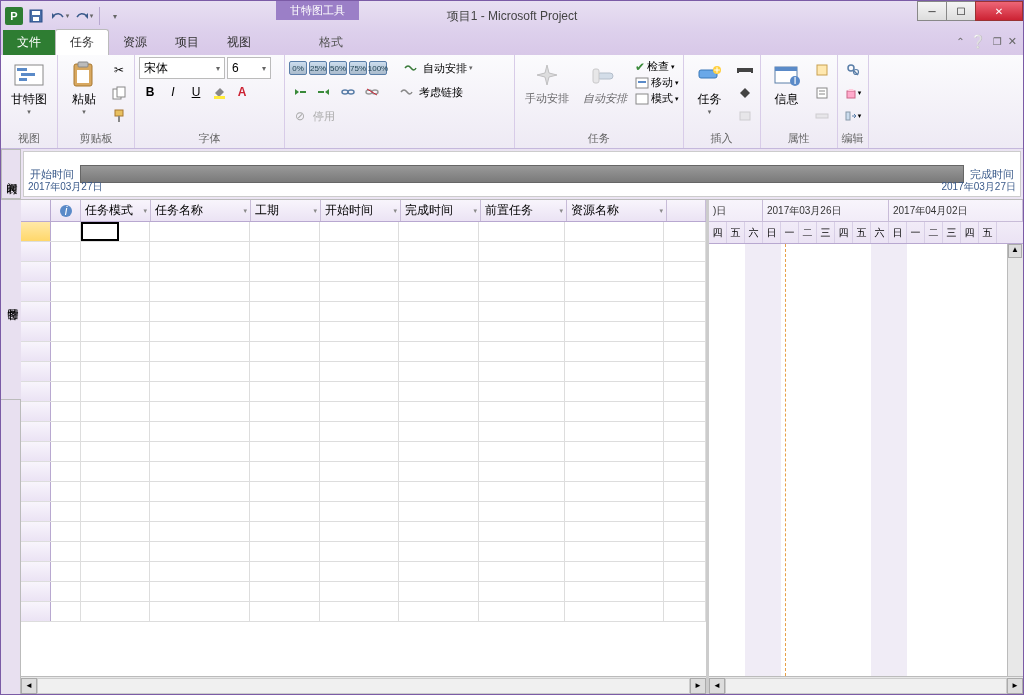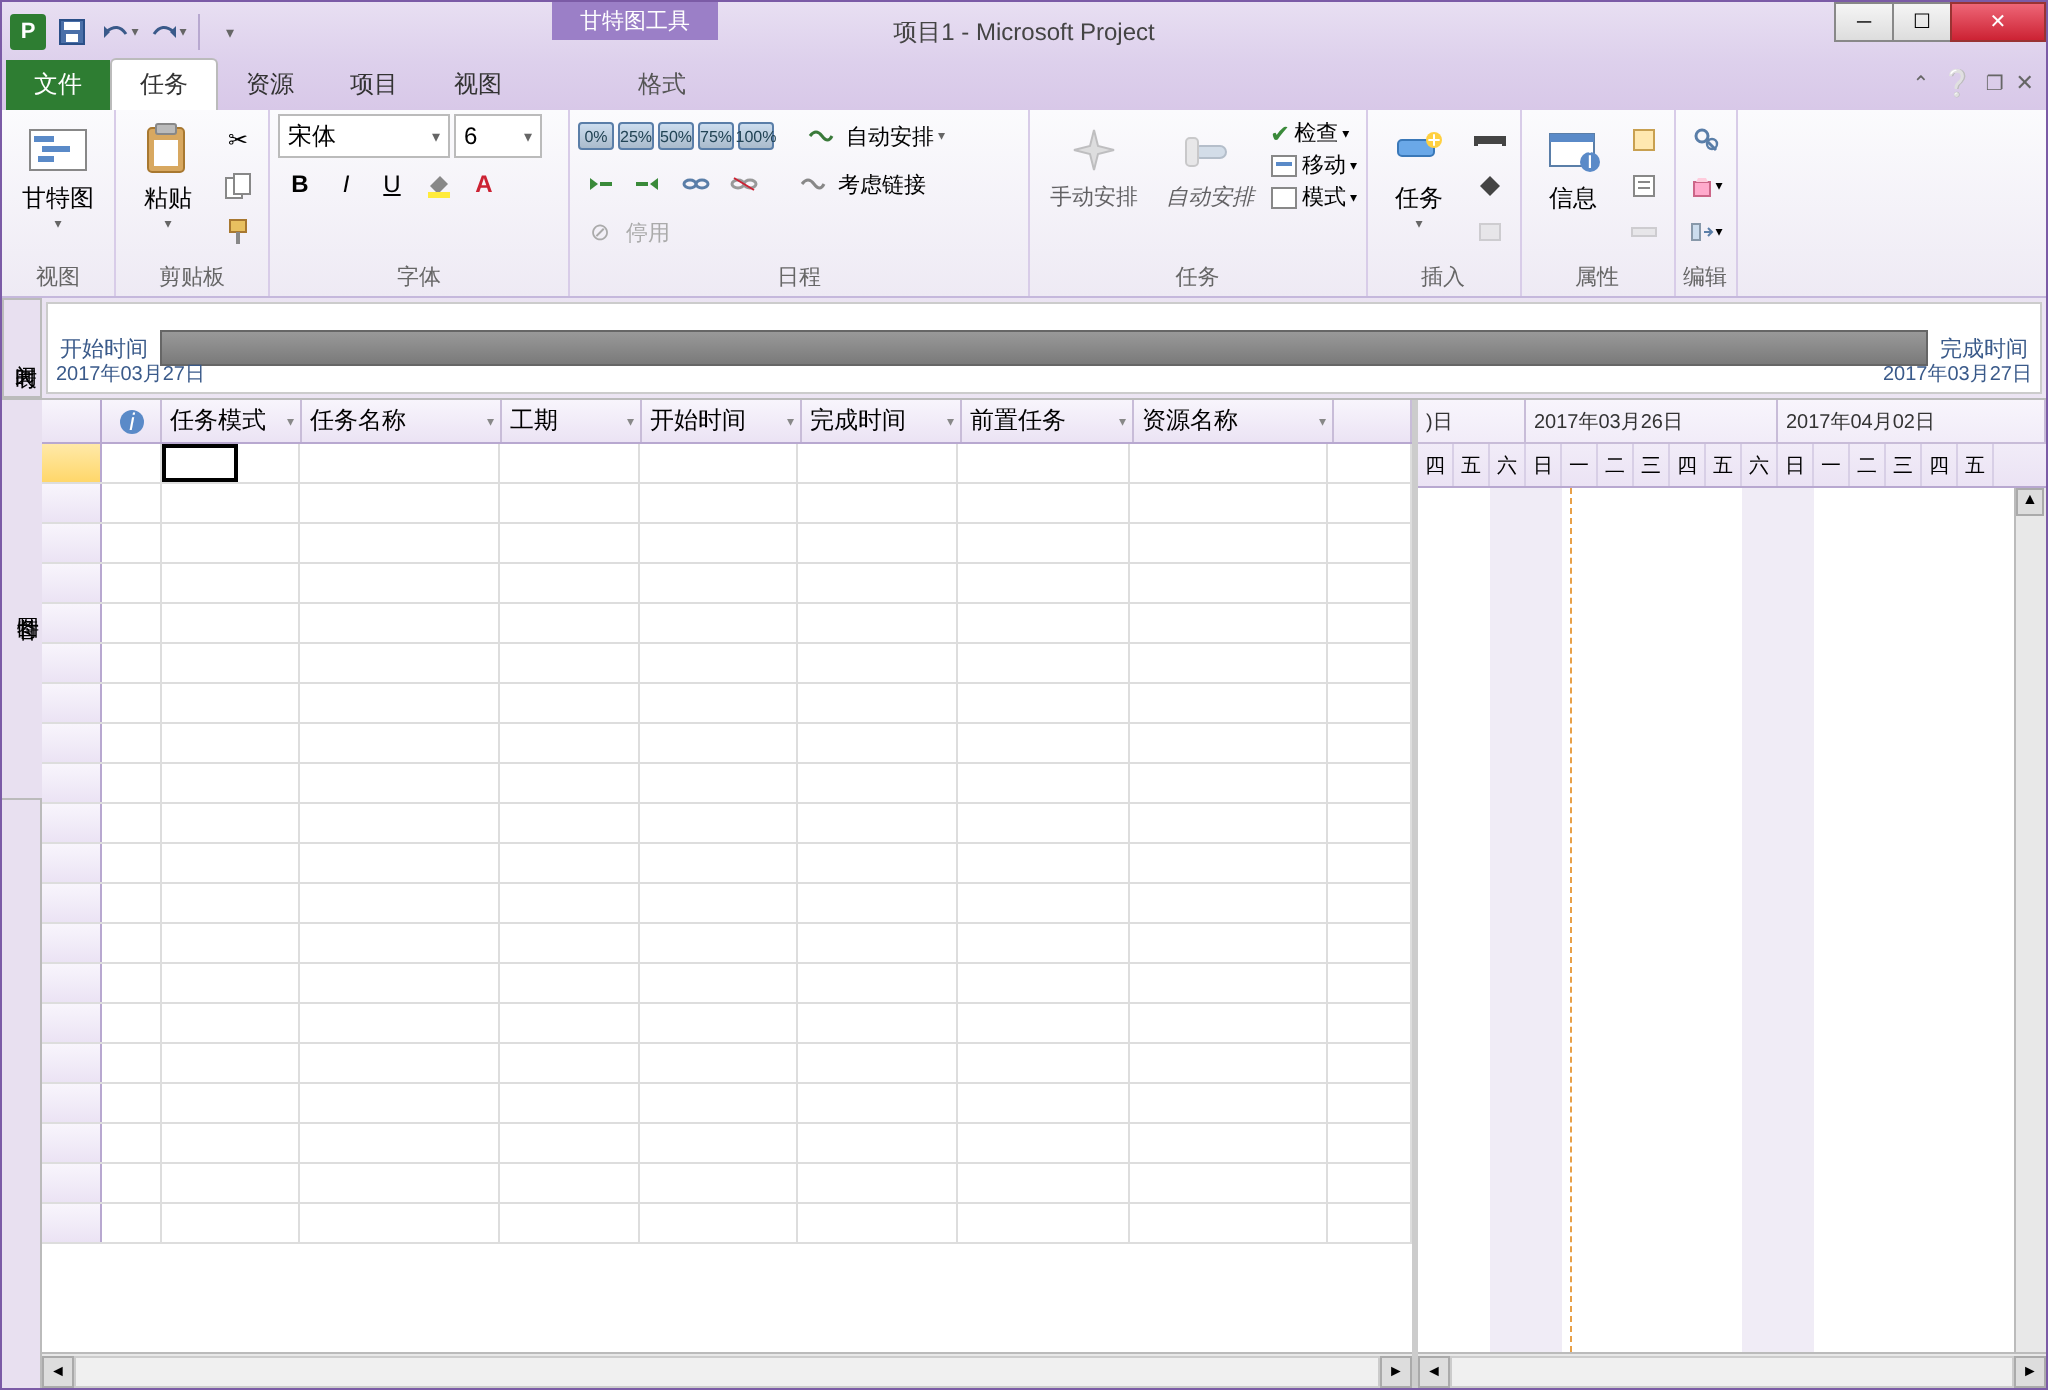--- a/index.html
+++ b/index.html
@@ -262,21 +262,20 @@
                 <path d="M2 6 Q5 2 8 6 Q11 10 13 6" stroke="#888" fill="none" stroke-width="1.5"></path>
               </svg>
             </div>
           <span style="font-size:11px;">考虑链接</span>
         </div>
         <div style="display:flex;gap:2px;align-items:center;">
           <div class="small-btn" style="color:#aaa;">⊘</div>
           <span style="font-size:11px;color:#aaa;">停用</span>
         </div>
       </div>
-      <div class="rgroup-label">日程</div>
     </div>
 
     <div class="rgroup">
       <div class="rgroup-body">
         <div class="big-btn" style="opacity:0.6;">
           <div class="big-icon">
               <svg width="24" height="24">
                 <path d="M12 2 L14 10 L22 12 L14 14 L12 22 L10 14 L2 12 L10 10 Z" fill="#ccc" stroke="#999"></path>
               </svg>
             </div>

